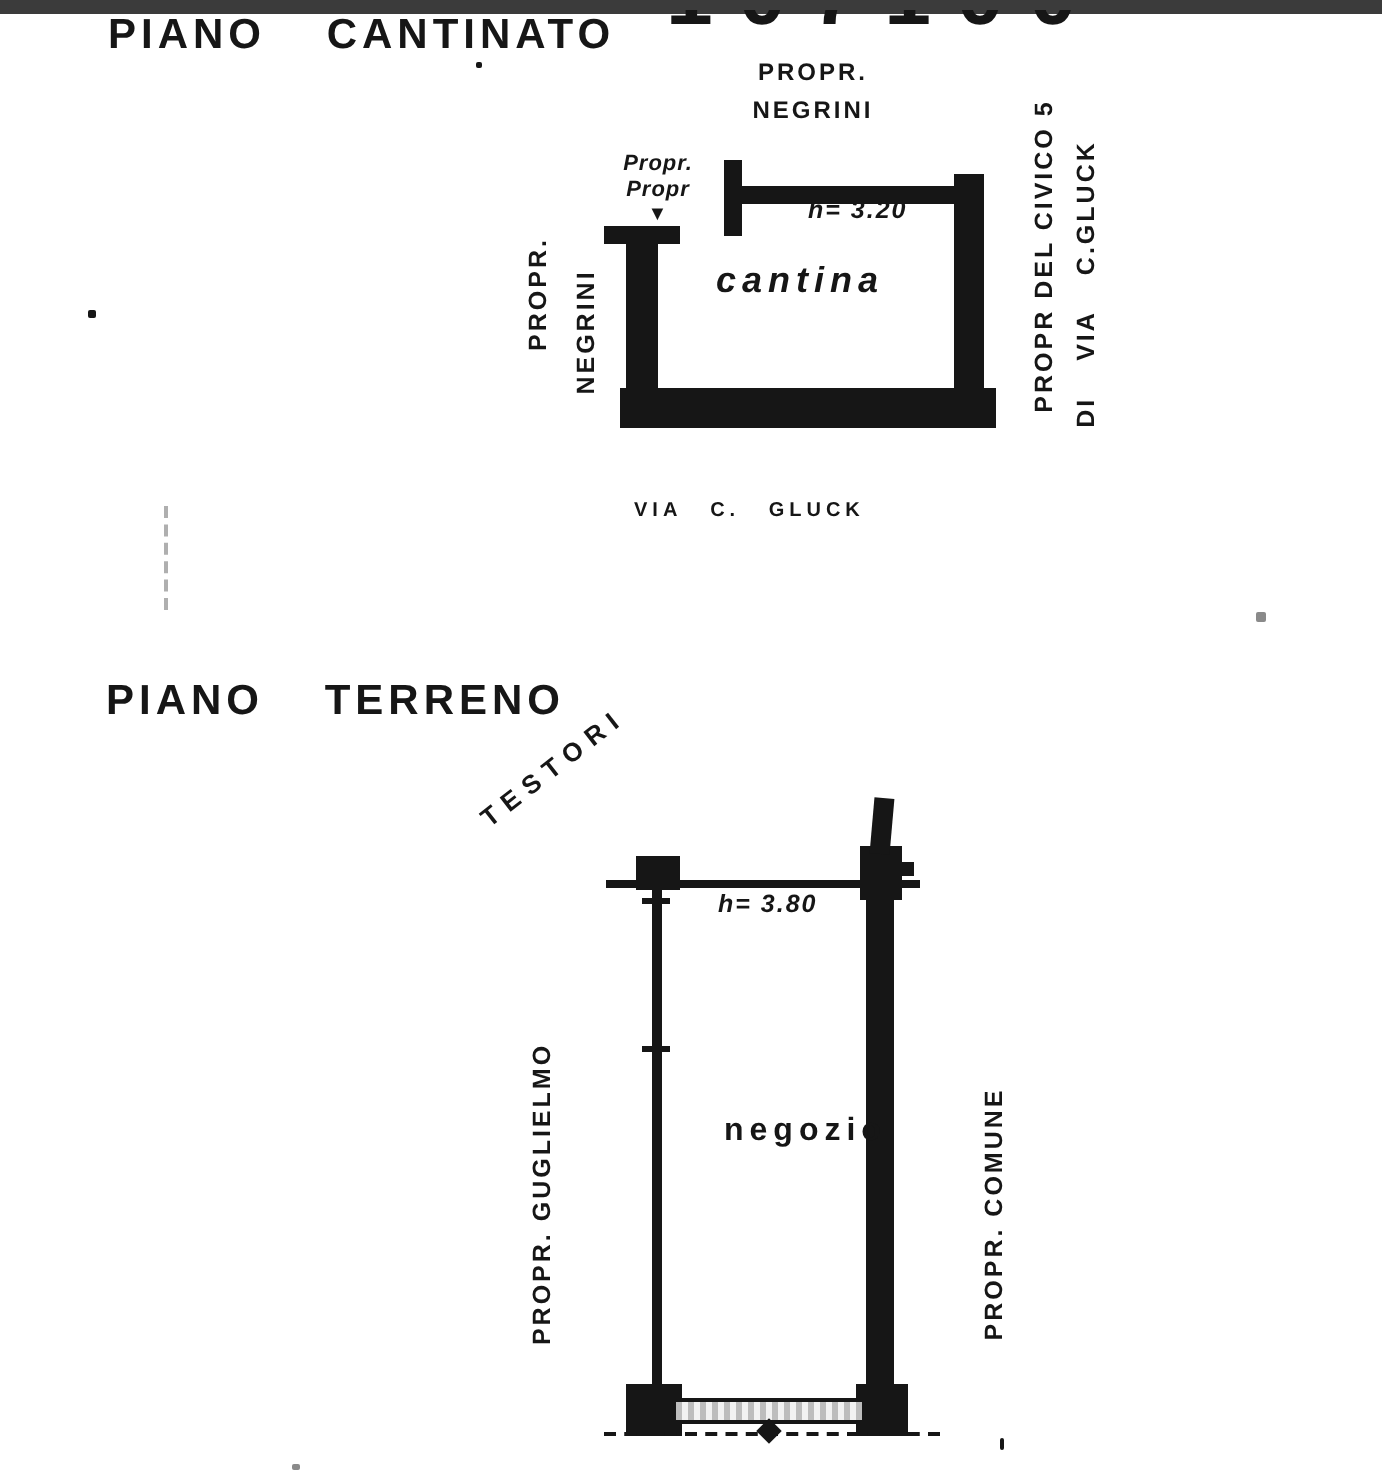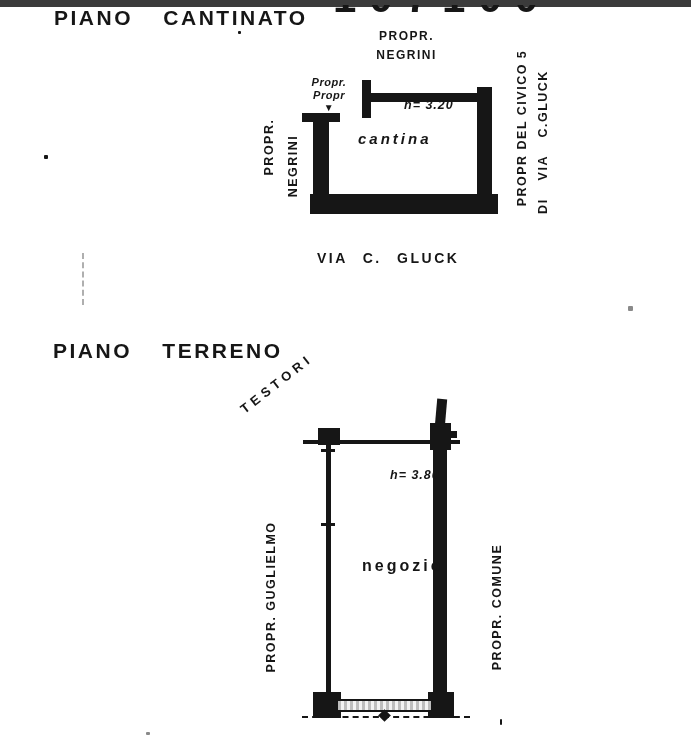--- a/index.html
+++ b/index.html
@@ -32,21 +32,21 @@
     line-height:1.2;white-space:nowrap;
   }
   .hnote{
     position:absolute;font-size:12.5px;font-weight:700;font-style:italic;
     letter-spacing:1px;white-space:nowrap;text-align:right;
   }
   .room-label{
     position:absolute;font-weight:700;letter-spacing:3px;white-space:nowrap;
   }
   .street-label{
-    position:absolute;font-size:14px;font-weight:700;letter-spacing:2.5px;
+    position:absolute;font-size:10px;font-weight:700;letter-spacing:2.5px;
     word-spacing:9px;white-space:nowrap;
   }
   .speck{position:absolute;background:var(--ink);border-radius:1px;}
   .speck.gray{background:var(--speck);}
   #stamp-clip{
     position:absolute;left:333px;top:5px;width:250px;height:14px;overflow:hidden;
   }
   #stamp-clip span{
     display:block;margin-top:-31px;font-size:42px;font-weight:700;
     letter-spacing:13px;color:var(--ink);font-family:"Liberation Sans",sans-serif;
@@ -94,21 +94,21 @@
   </div>
 
   <div class="wall" style="left:302px;top:113px;width:38px;height:9px;"></div>
   <div class="wall" style="left:313px;top:121px;width:16px;height:76px;"></div>
   <div class="wall" style="left:362px;top:80px;width:9px;height:38px;"></div>
   <div class="wall" style="left:367px;top:93px;width:123px;height:9px;"></div>
   <div class="wall" style="left:477px;top:87px;width:15px;height:110px;"></div>
   <div class="wall" style="left:310px;top:194px;width:188px;height:20px;"></div>
 
   <div class="hnote" style="left:404px;top:98px;">h= 3.20</div>
-  <div class="room-label" style="left:358px;top:130px;font-size:15px;font-style:italic;">cantina</div>
+  <div class="room-label" style="left:358px;top:130px;font-size:18px;font-style:italic;">cantina</div>
 
   <div class="vlabel" style="left:269px;top:147px;">PROPR.</div>
   <div class="vlabel" style="left:293px;top:166px;">NEGRINI</div>
   <div class="vlabel" style="left:522px;top:128px;">PROPR DEL CIVICO 5</div>
   <div class="vlabel" style="left:543px;top:142px;word-spacing:13px;">DI VIA C.GLUCK</div>
 
   <div class="street-label" style="left:317px;top:250px;">VIA C. GLUCK</div>
 
   <div class="plan-title" style="left:53px;top:339px;">PIANO TERRENO</div>
 
@@ -123,21 +123,21 @@
   <div class="wall" style="left:326px;top:444px;width:5px;height:250px;"></div>
   <div class="wall" style="left:321px;top:449px;width:14px;height:3px;"></div>
   <div class="wall" style="left:321px;top:523px;width:14px;height:3px;"></div>
   <div class="wall" style="left:433px;top:449px;width:14px;height:245px;"></div>
   <div class="wall" style="left:313px;top:692px;width:28px;height:26px;"></div>
   <div class="wall" style="left:428px;top:692px;width:26px;height:26px;"></div>
   <div id="storefront"></div>
   <div id="base-dashed"></div>
   <div id="center-marker"></div>
 
-  <div class="hnote" style="left:359px;top:468px;margin-left:31px;">h= 3.80</div>
+  <div class="hnote" style="left:359px;top:445px;">h= 3.80</div>
   <div class="room-label" style="left:362px;top:557px;font-size:16px;">negozio</div>
 
   <div class="vlabel" style="left:271px;top:597px;">PROPR. GUGLIELMO</div>
   <div class="vlabel" style="left:497px;top:607px;">PROPR. COMUNE</div>
 
   <div class="speck" style="left:44px;top:155px;width:4px;height:4px;"></div>
   <div class="speck" style="left:238px;top:31px;width:3px;height:3px;"></div>
   <div class="speck gray" style="left:628px;top:306px;width:5px;height:5px;"></div>
   <div class="speck" style="left:500px;top:719px;width:2px;height:6px;"></div>
   <div class="speck gray" style="left:146px;top:732px;width:4px;height:3px;"></div>

